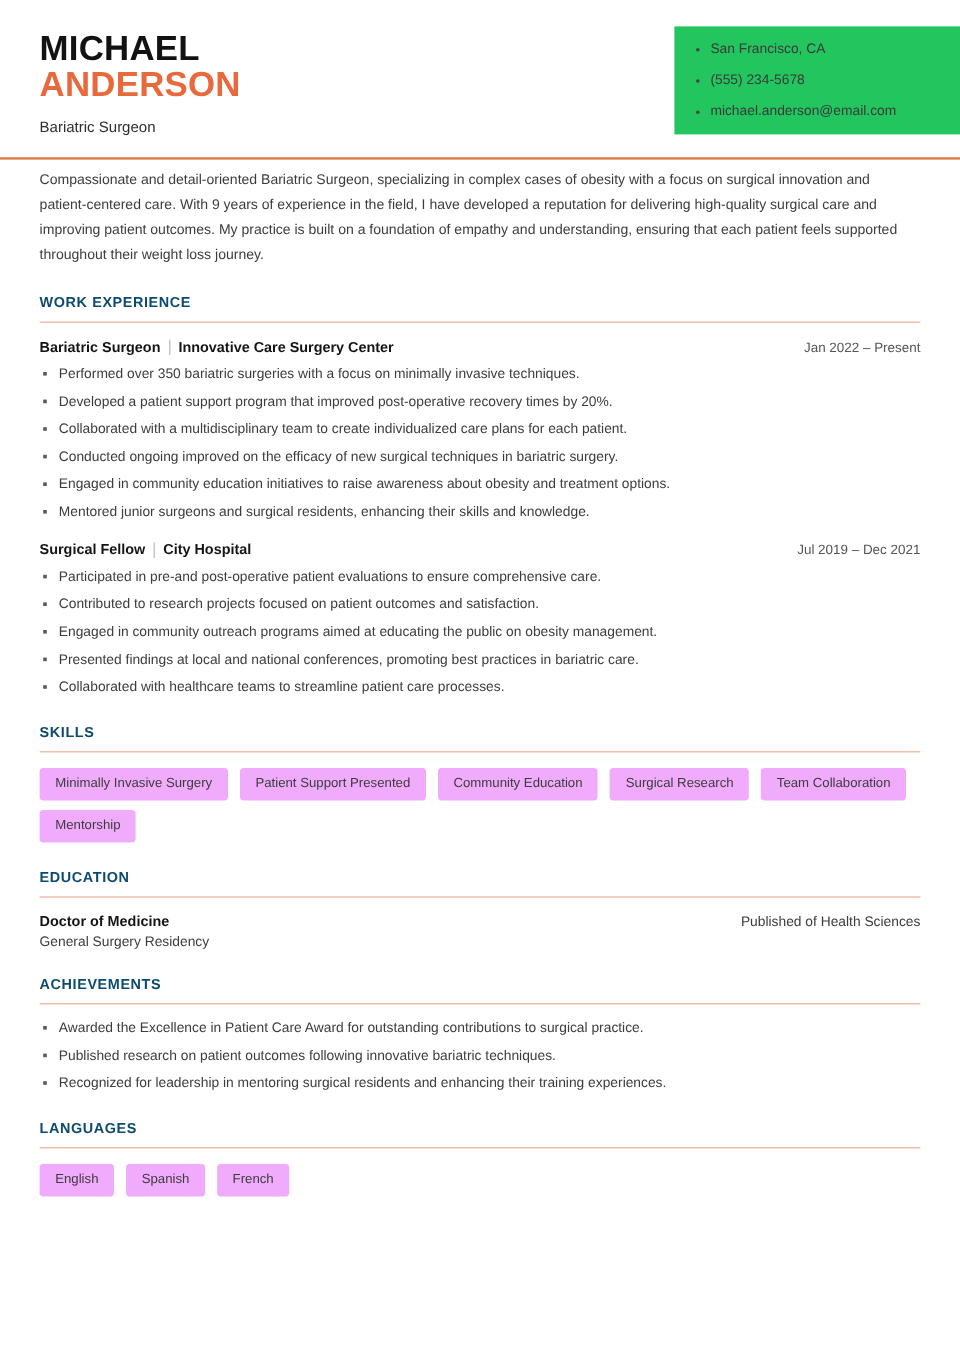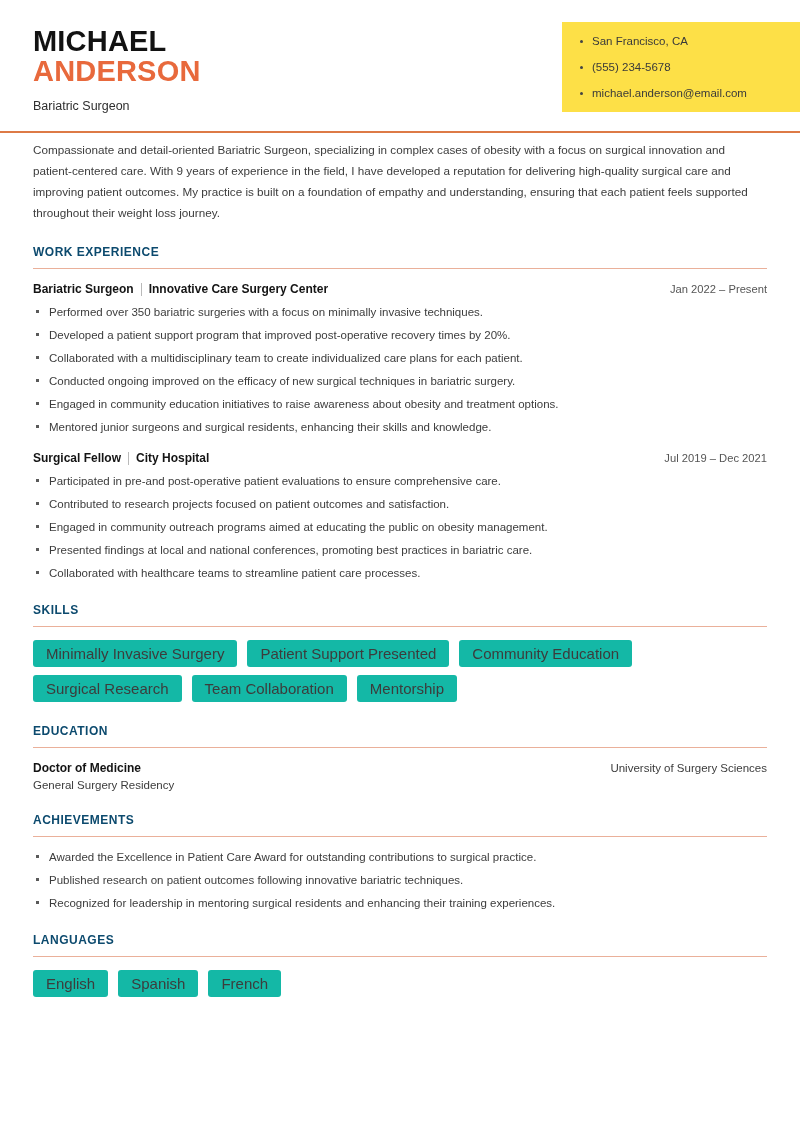--- a/index.html
+++ b/index.html
@@ -19,21 +19,21 @@
     position: relative;
     height: 111px;
     text-decoration: underline;
   }
   .contact-box {
     position: absolute;
     left: 562px;
     top: 22px;
     width: 238px;
     height: 90px;
-    background: #fde047;
+    background: #22c55e;
     padding: 12px 0 0 18px;
   }
   .contact-list {
     list-style: none;
     margin: 0;
     padding: 0;
   }
   .contact-list li {
     position: relative;
     padding-left: 12px;
@@ -169,24 +169,24 @@
     background: #5a5a5a;
   }
 
   
   .tags {
     display: flex;
     flex-wrap: wrap;
     gap: 8px 10px;
   }
   .tag {
-    background: #14b8a6;
+    background: #f0abfc;
     border-radius: 3px;
     padding: 7px 13px;
-    font-size: 15px;
+    font-size: 11px;
     color: #3c3c3c;
     line-height: 13px;
   }
 
   .edu-right {
     font-size: 11.5px;
     color: #3c3c3c;
     white-space: nowrap;
   }
 </style>
@@ -269,21 +269,21 @@
       </div>
   </div>
 
   <div class="section">
     <div class="section-title">EDUCATION</div>
     <div class="section-rule"></div>
     <div id="education-entries">
         <div class="entry">
           <div class="entry-head">
             <div class="entry-heading">Doctor of Medicine</div>
-            <div class="edu-right">University of Surgery Sciences</div>
+            <div class="edu-right">Published of Health Sciences</div>
           </div>
           <div class="entry-sub">General Surgery Residency</div>
         </div>
       </div>
   </div>
 
   <div class="section">
     <div class="section-title">ACHIEVEMENTS</div>
     <div class="section-rule"></div>
     <ul class="bullets" id="achievement-bullets">

